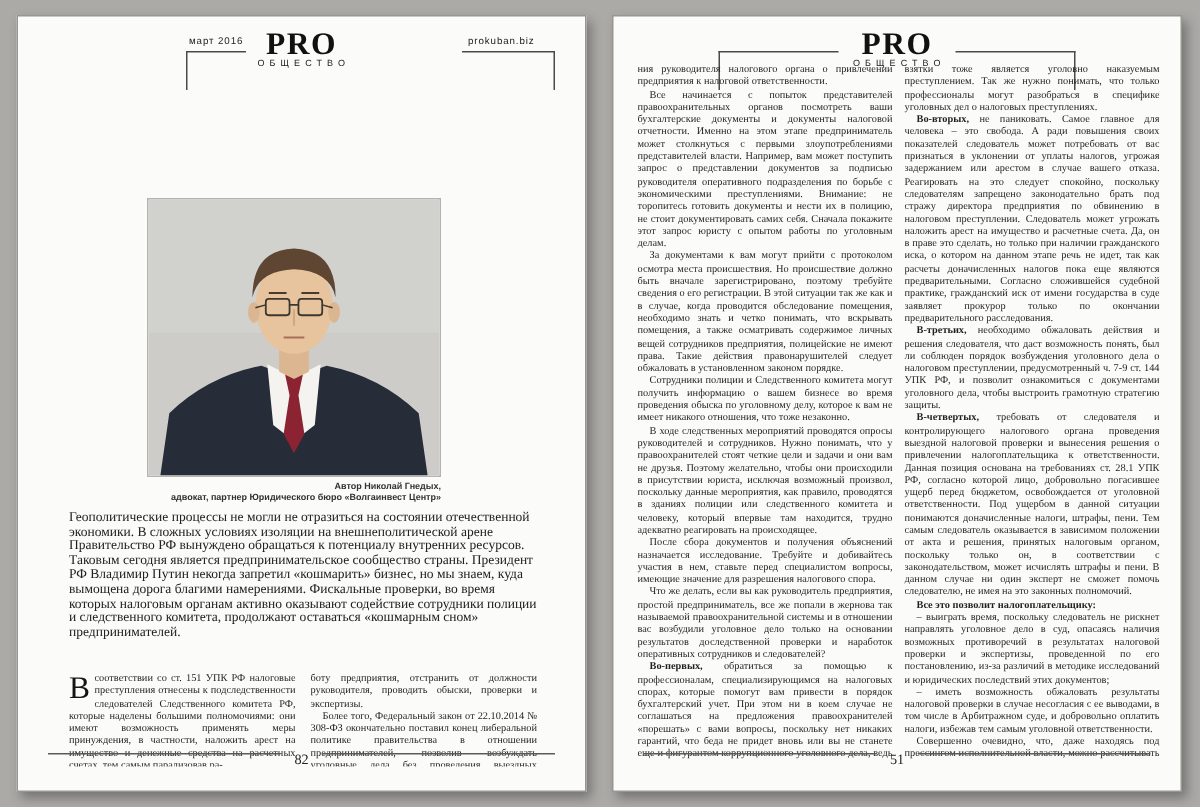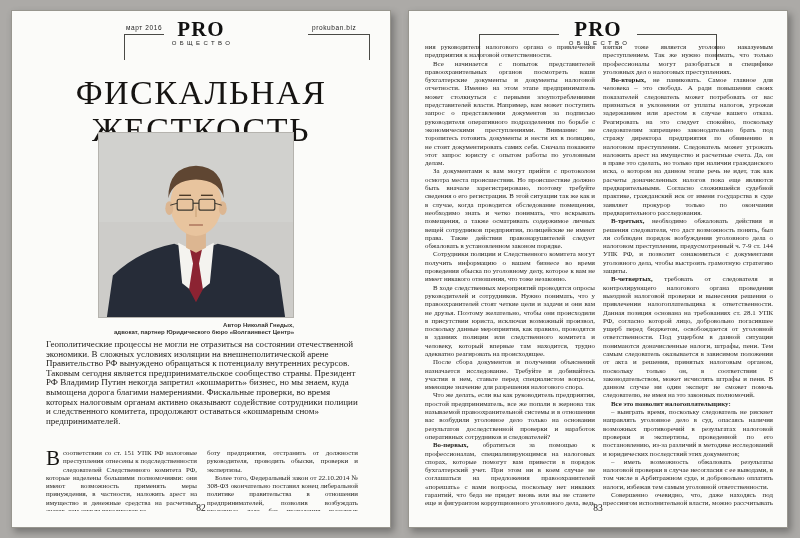--- a/index.html
+++ b/index.html
@@ -55,21 +55,21 @@
   .body-p{margin:0;text-indent:8px;}
   .body-p.cont{text-indent:0;}
   .lead{font-weight:bold;}
   .dropcap{
     float:left;font-size:21px;line-height:16px;padding:1px 3px 0 0;color:#161412;
   }
 
   
   .footer{
     position:absolute;left:20px;right:20px;bottom:13px;height:12px;
-    display:flex;align-items:center;flex-direction:column;
+    display:flex;
   }
   .footer .line{flex:1 1 auto;height:1px;background:#5c5a56;}
   .pagenum{
     flex:0 0 auto;padding:0 9px;font-family:"Liberation Serif",serif;
     font-size:9.5px;color:#242220;line-height:10px;
   }
 </style>
 </head>
 <body>
 
@@ -81,21 +81,20 @@
     <div class="hd-tick" style="left:112px;"></div>
     <div class="logo">
       <div class="logo-pro">PRO</div>
       <div class="logo-sub">ОБЩЕСТВО</div>
     </div>
     <span class="hd-small" style="left:300px;">prokuban.biz</span>
     <div class="hd-rule" style="left:296px;width:62px;"></div>
     <div class="hd-tick" style="left:357px;"></div>
   </div>
 
-  <h1 class="headline">ФИСКАЛЬНАЯ ЖЕСТКОСТЬ</h1>
 
   <div class="photo">
     <svg viewBox="0 0 196 186" preserveAspectRatio="none">
       <rect x="0" y="0" width="196" height="186" fill="#cdccc9"></rect>
       <rect x="0" y="0" width="196" height="90" fill="#d6d5d2" opacity="0.55"></rect>
 
       <path d="M8,186 L14,144 Q40,119 76,112 L98,120 L120,112 Q156,119 182,144 L188,186 Z" fill="#262c38"></path>
 
       <path d="M80,111 L98,120 L116,111 L112,152 L98,163 L84,152 Z" fill="#f4f3ef"></path>
 
@@ -178,16 +177,16 @@
       <p class="body-p"><b class="lead">В-четвертых,</b><span> требовать от следователя и контролирующего налогового органа проведения выездной налоговой проверки и вынесения решения о привлечении налогоплательщика к ответственности. Данная позиция основана на требованиях ст. 28.1 УПК РФ, согласно которой лицо, добровольно погасившее ущерб перед бюджетом, освобождается от уголовной ответственности. Под ущербом в данной ситуации понимаются доначисленные налоги, штрафы, пени. Тем самым следователь оказывается в зависимом положении от акта и решения, принятых налоговым органом, поскольку только он, в соответствии с законодательством, может исчислять штрафы и пени. В данном случае ни один эксперт не сможет помочь следователю, не имея на это законных полномочий.</span></p>
       <p class="body-p"><b class="lead">Все это позволит налогоплательщику:</b><span></span></p>
       <p class="body-p"><span>– выиграть время, поскольку следователь не рискнет направлять уголовное дело в суд, опасаясь наличия возможных противоречий в результатах налоговой проверки и экспертизы, проведенной по его постановлению, из-за различий в методике исследований и юридических последствий этих документов;</span></p>
       <p class="body-p"><span>– иметь возможность обжаловать результаты налоговой проверки в случае несогласия с ее выводами, в том числе в Арбитражном суде, и добровольно оплатить налоги, избежав тем самым уголовной ответственности.</span></p>
       <p class="body-p"><span>Совершенно очевидно, что, даже находясь под прессингом исполнительной власти, можно рассчитывать на успех, если вы работаете с профессионалами.</span></p>
     </div>
   </div>
 
   <div class="footer">
     <div class="line"></div>
-    <div class="pagenum">83</div>
+    <div class="pagenum">51</div>
     <div class="line"></div>
   </div>
 </div>
 
 </body></html>

